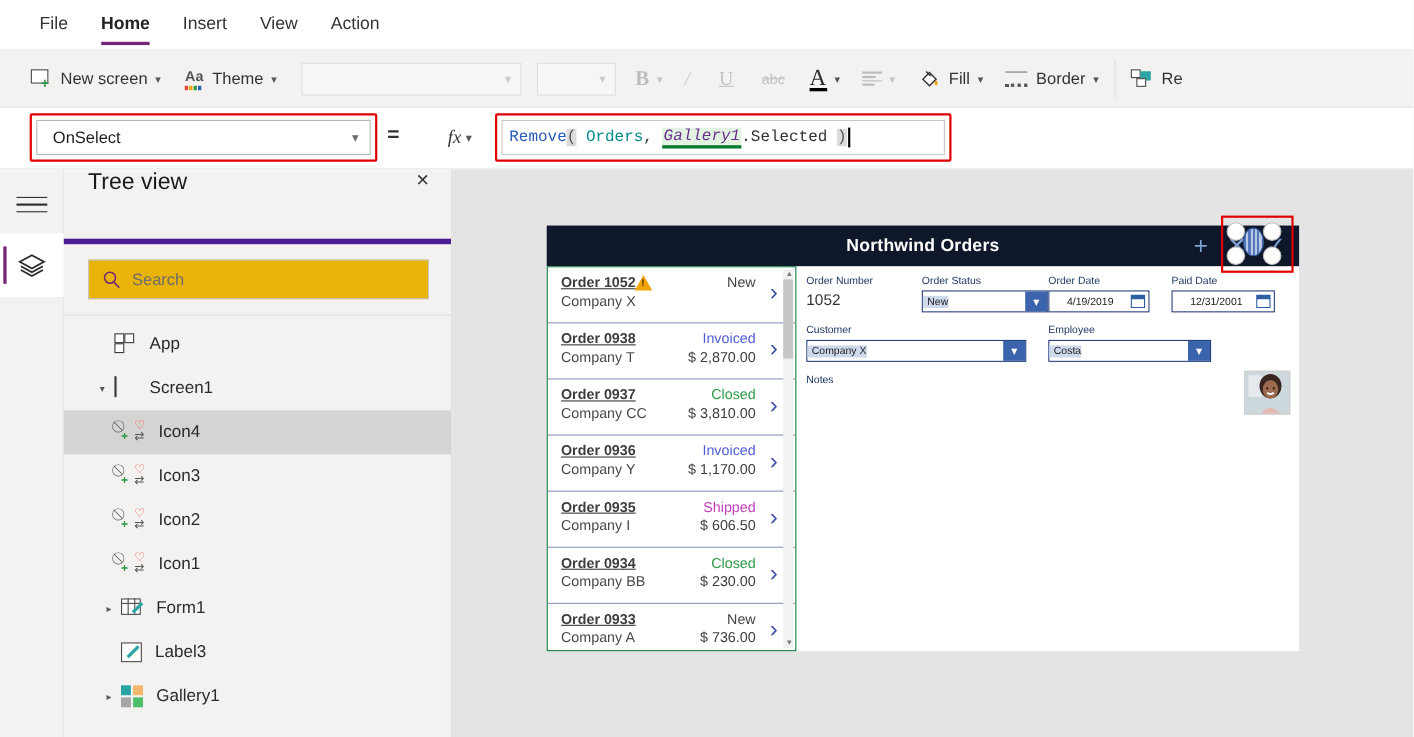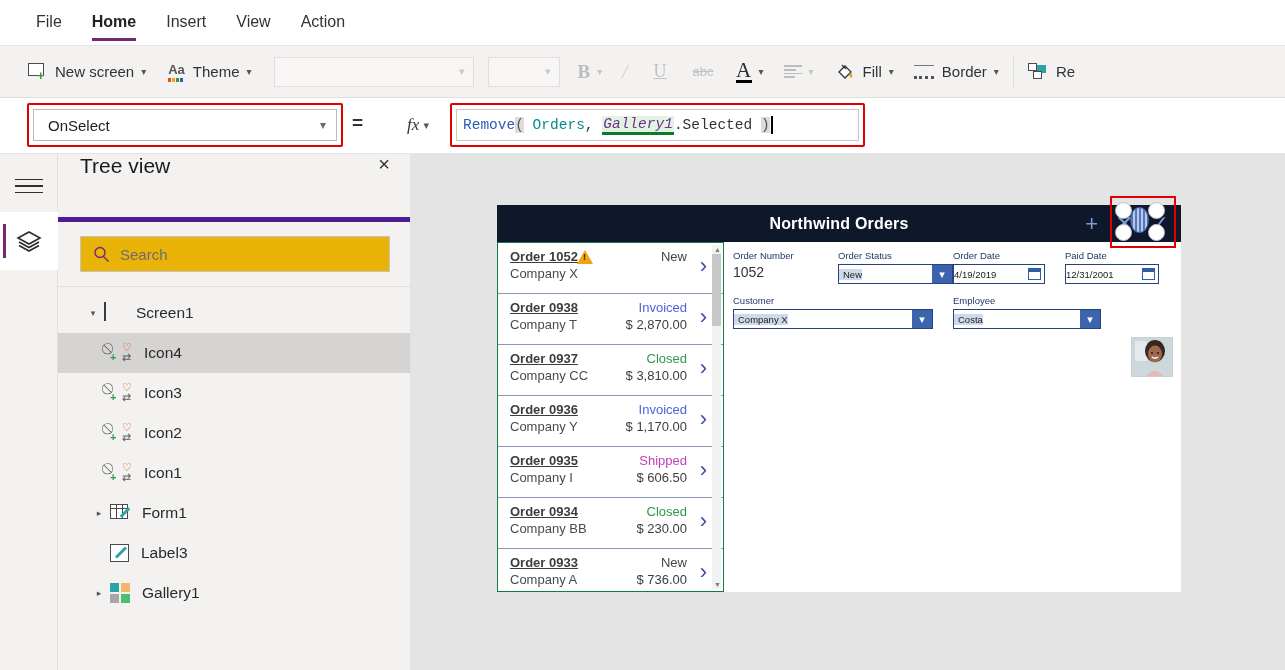--- a/index.html
+++ b/index.html
@@ -279,21 +279,21 @@
   }
   .f-drop .val { font-size:9.5px; color:#1b1b1b; padding-left:4px; background:#cfd9ec; }
   .f-drop .btn {
     position:absolute; right:0; top:0; bottom:0; width:20px; background:#3c64ac;
     display:flex; align-items:center; justify-content:center; color:#fff; font-size:11px;
   }
   .f-date {
     height:20px; border:1.5px solid #28427e; background:#fff;
     display:flex; align-items:center; position:relative;
   }
-  .f-date .val { font-size:9.5px; color:#1b1b1b; padding-left:0; }
+  .f-date .val { font-size:9.5px; color:#1b1b1b; padding-left:16px; }
   .f-date .cal {
     position:absolute; right:3px; top:3px; width:13px; height:12px;
     border:1.4px solid #2e5fa3; border-top-width:4px;
   }
   .f-notes {
     height:20px; border:1.5px solid #28427e; background:#fff;
     display:flex; align-items:center; font-size:9.5px; color:#1b1b1b; padding-left:4px;
   }
   .photo {
     position:absolute; right:0; top:42px; width:42px; height:40px;
@@ -465,20 +465,31 @@
         <svg width="17" height="17" viewBox="0 0 17 17">
           <circle cx="7" cy="6.5" r="5" fill="none" stroke="#742774" stroke-width="1.4"></circle>
           <line x1="10.5" y1="10.5" x2="15.5" y2="15.5" stroke="#742774" stroke-width="1.4"></line>
         </svg>
         <input type="text" placeholder="Search" style="">
       </div>
     </div>
 
     <div class="tree-list">
 
+      <div class="tree-row" style="padding-left:24px">
+        <div class="caretbox">
+            <span class="arrow"></span>
+          </div>
+        <span class="ti ti-app">
+          <i style="left:0;top:0;width:9px;height:9px;"></i>
+          <i style="left:9px;top:0;width:9px;height:9px;"></i>
+          <i style="left:0;top:9px;width:9px;height:9px;"></i>
+        </span>
+        <span class="tree-label">App</span>
+      </div>
 
       <div class="tree-row" style="padding-left:24px">
         <div class="caretbox">
             <span class="arrow">▾</span>
           </div>
         <span class="ti"><span class="ti-screen"></span></span>
         <span class="tree-label">Screen1</span>
       </div>
 
       <div class="tree-row selected" style="padding-left:52px">
@@ -725,19 +736,20 @@
               <ellipse cx="23" cy="16" rx="7" ry="8.5" fill="#9c6a4e"></ellipse>
               <path d="M13 40 q10 -14 20 0 z" fill="#e6b9b2"></path>
               <circle cx="20" cy="15" r="1" fill="#2b1a14"></circle>
               <circle cx="26" cy="15" r="1" fill="#2b1a14"></circle>
               <path d="M20 19 q3 2.5 6 0" stroke="#fff" stroke-width="1.6" fill="none"></path>
             </svg>
           </div>
         </div>
 
         <div style="margin-top:11px;">
+          <div class="f-label">Notes</div>
         </div>
       </div>
 
     </div>
   </div>
 
 </div>
 
 </body></html>

